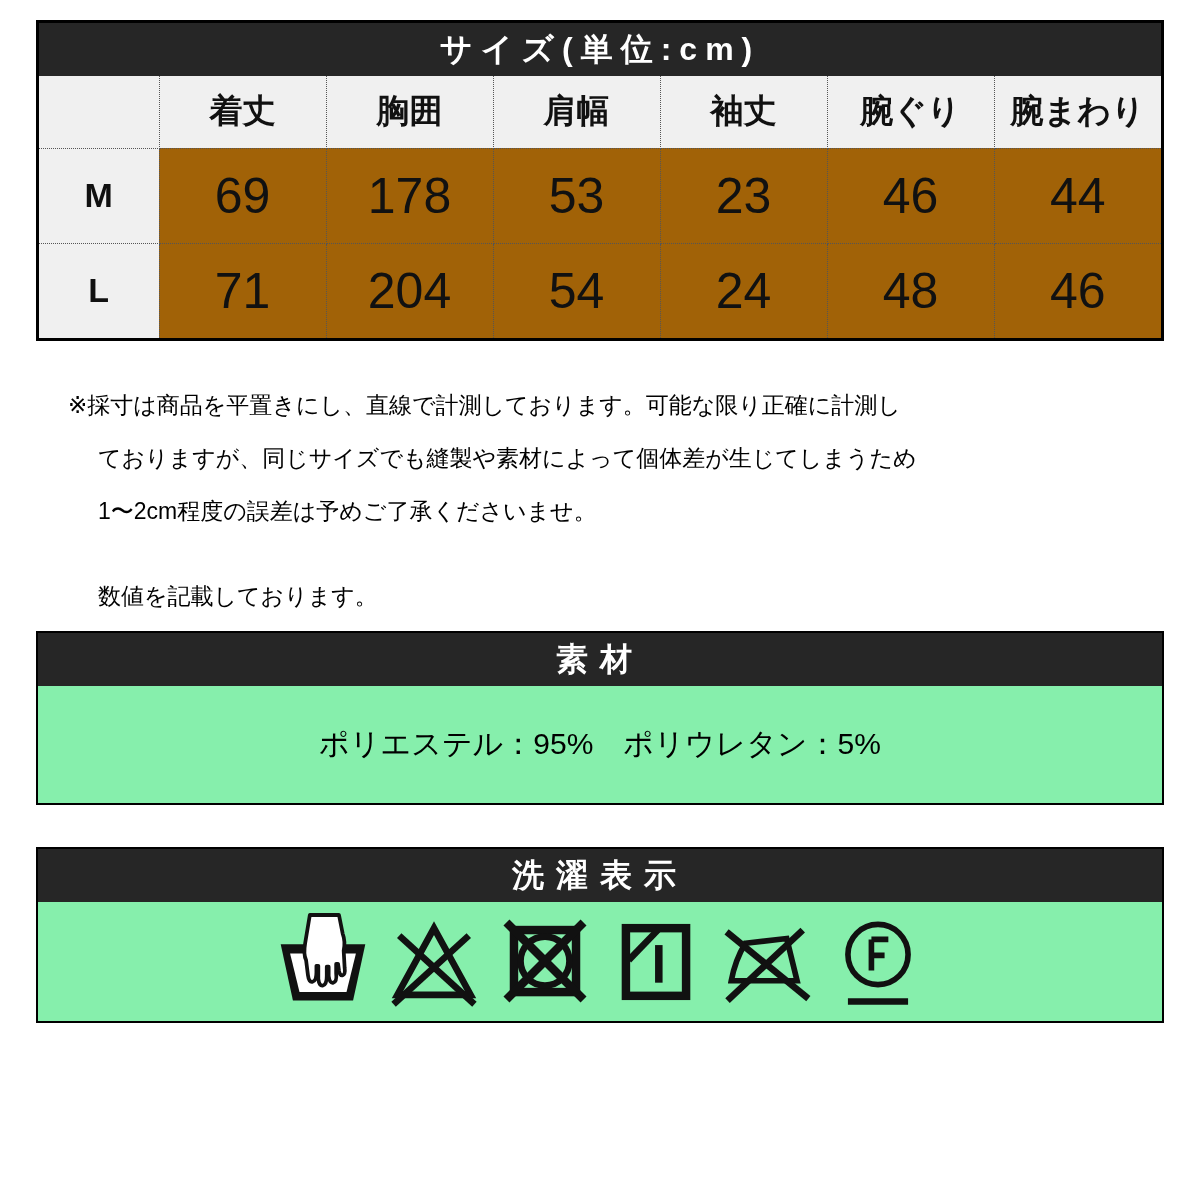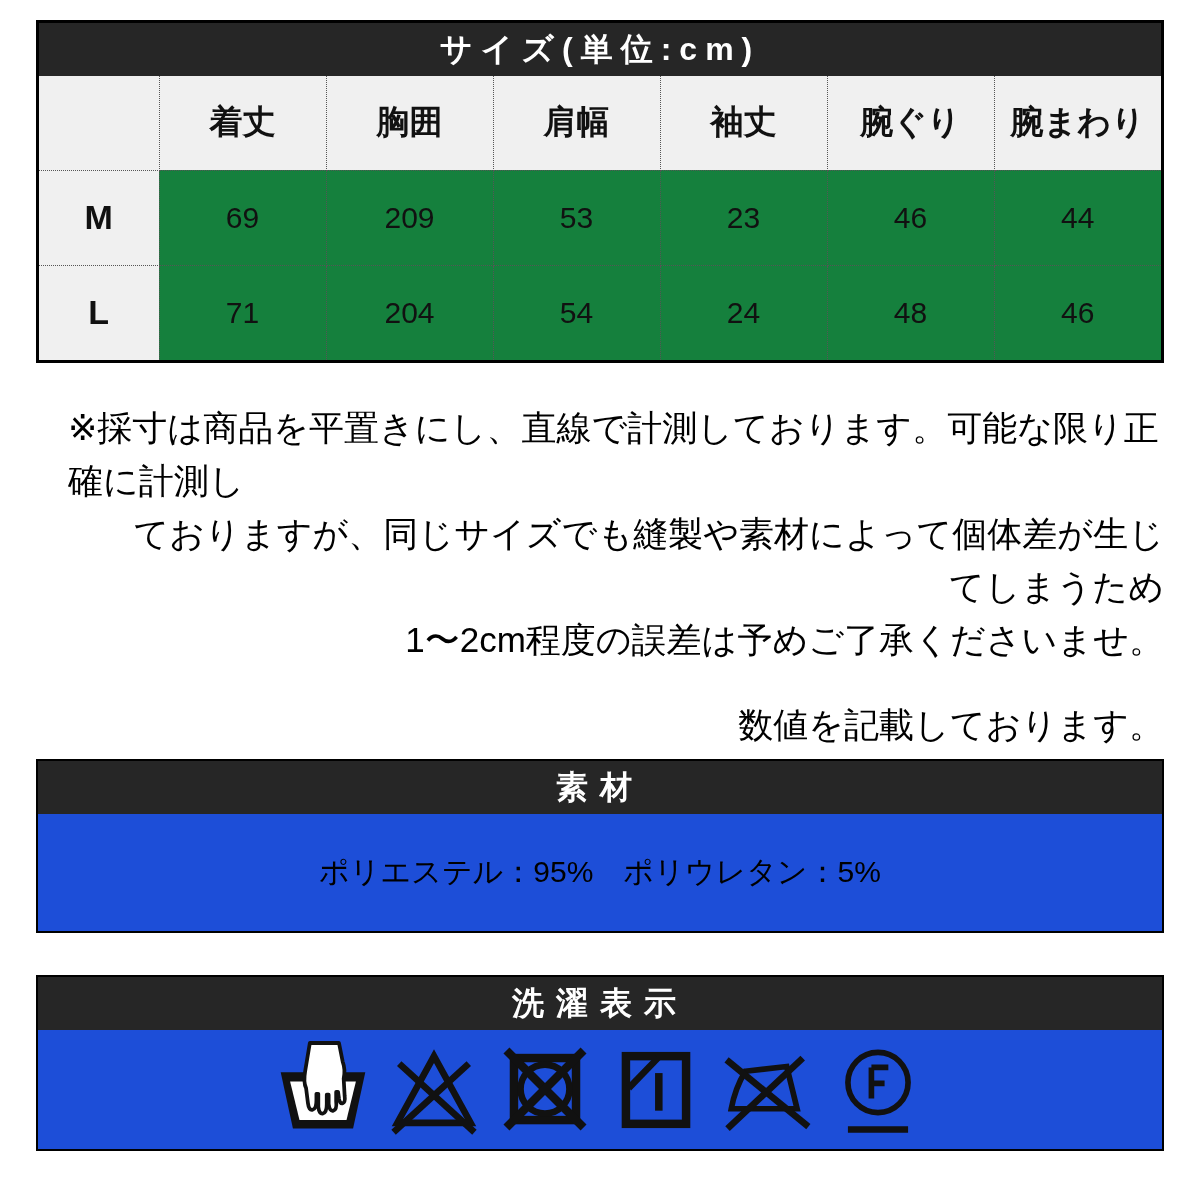--- a/index.html
+++ b/index.html
@@ -21,41 +21,41 @@
   }
   .ls-wide  { letter-spacing:8px; }
   .ls-wider { letter-spacing:12px; }
 
   
   table.size-table { width:100%; border-collapse:collapse; table-layout:fixed; }
   .size-table th, .size-table td {
     border:1px dotted #555; padding:0;
     text-align:center; vertical-align:middle;
   }
-  .size-table thead th { height:94px; background:#f0f0f0; font-size:33px; font-weight:bold; }
+  .size-table thead th { height:72px; background:#f0f0f0; font-size:33px; font-weight:bold; }
   .size-table tbody tr { height:95px; }
   .size-table tbody th { background:#f0f0f0; font-size:34px; font-weight:bold; }
-  .size-table tbody td { font-size:30px; font-weight:normal; background:#15803d; }
+  .size-table tbody td { font-size:50px; font-weight:normal; background:#a16207; }
   .size-table tr > *:first-child { border-left:none; }
   .size-table tr > *:last-child  { border-right:none; }
   .size-table thead th { border-top:none; }
   .size-table tbody tr:last-child > * { border-bottom:none; }
   col.c-label { width:120px; }
 
   
-  .note { margin:38px 0 0 32px; font-size:35px; line-height:53px; color:#000; }
+  .note { margin:38px 0 0 32px; font-size:23px; line-height:53px; color:#000; }
   .note.second { margin-top:32px; }
-  .note .indent { padding-left:30px;text-align:right; }
+  .note .indent { padding-left:30px; }
 
   
   .boxed.material { margin-top:8px; border-width:2px; }
   .boxed.laundry  { margin-top:42px; border-width:2px; }
   .box-body {
     height:117px; display:flex; align-items:center; justify-content:center;
-    background:#1d4ed8;
+    background:#86efac;
   }
   .material-body { font-size:30px; color:#000; }
   .icons-row { height:119px; gap:17px; }
   svg.care { width:94px; height:100px; display:block; }
 </style>
 </head>
 <body>
 
 <div class="page">
 
@@ -81,21 +81,21 @@
           <th>肩幅</th>
           <th>袖丈</th>
           <th>腕ぐり</th>
           <th>腕まわり</th>
         </tr>
       </thead>
       <tbody>
         <tr>
           <th>M</th>
           <td>69</td>
-          <td>209</td>
+          <td>178</td>
           <td>53</td>
           <td>23</td>
           <td>46</td>
           <td>44</td>
         </tr>
         <tr>
           <th>L</th>
           <td>71</td>
           <td>204</td>
           <td>54</td>

